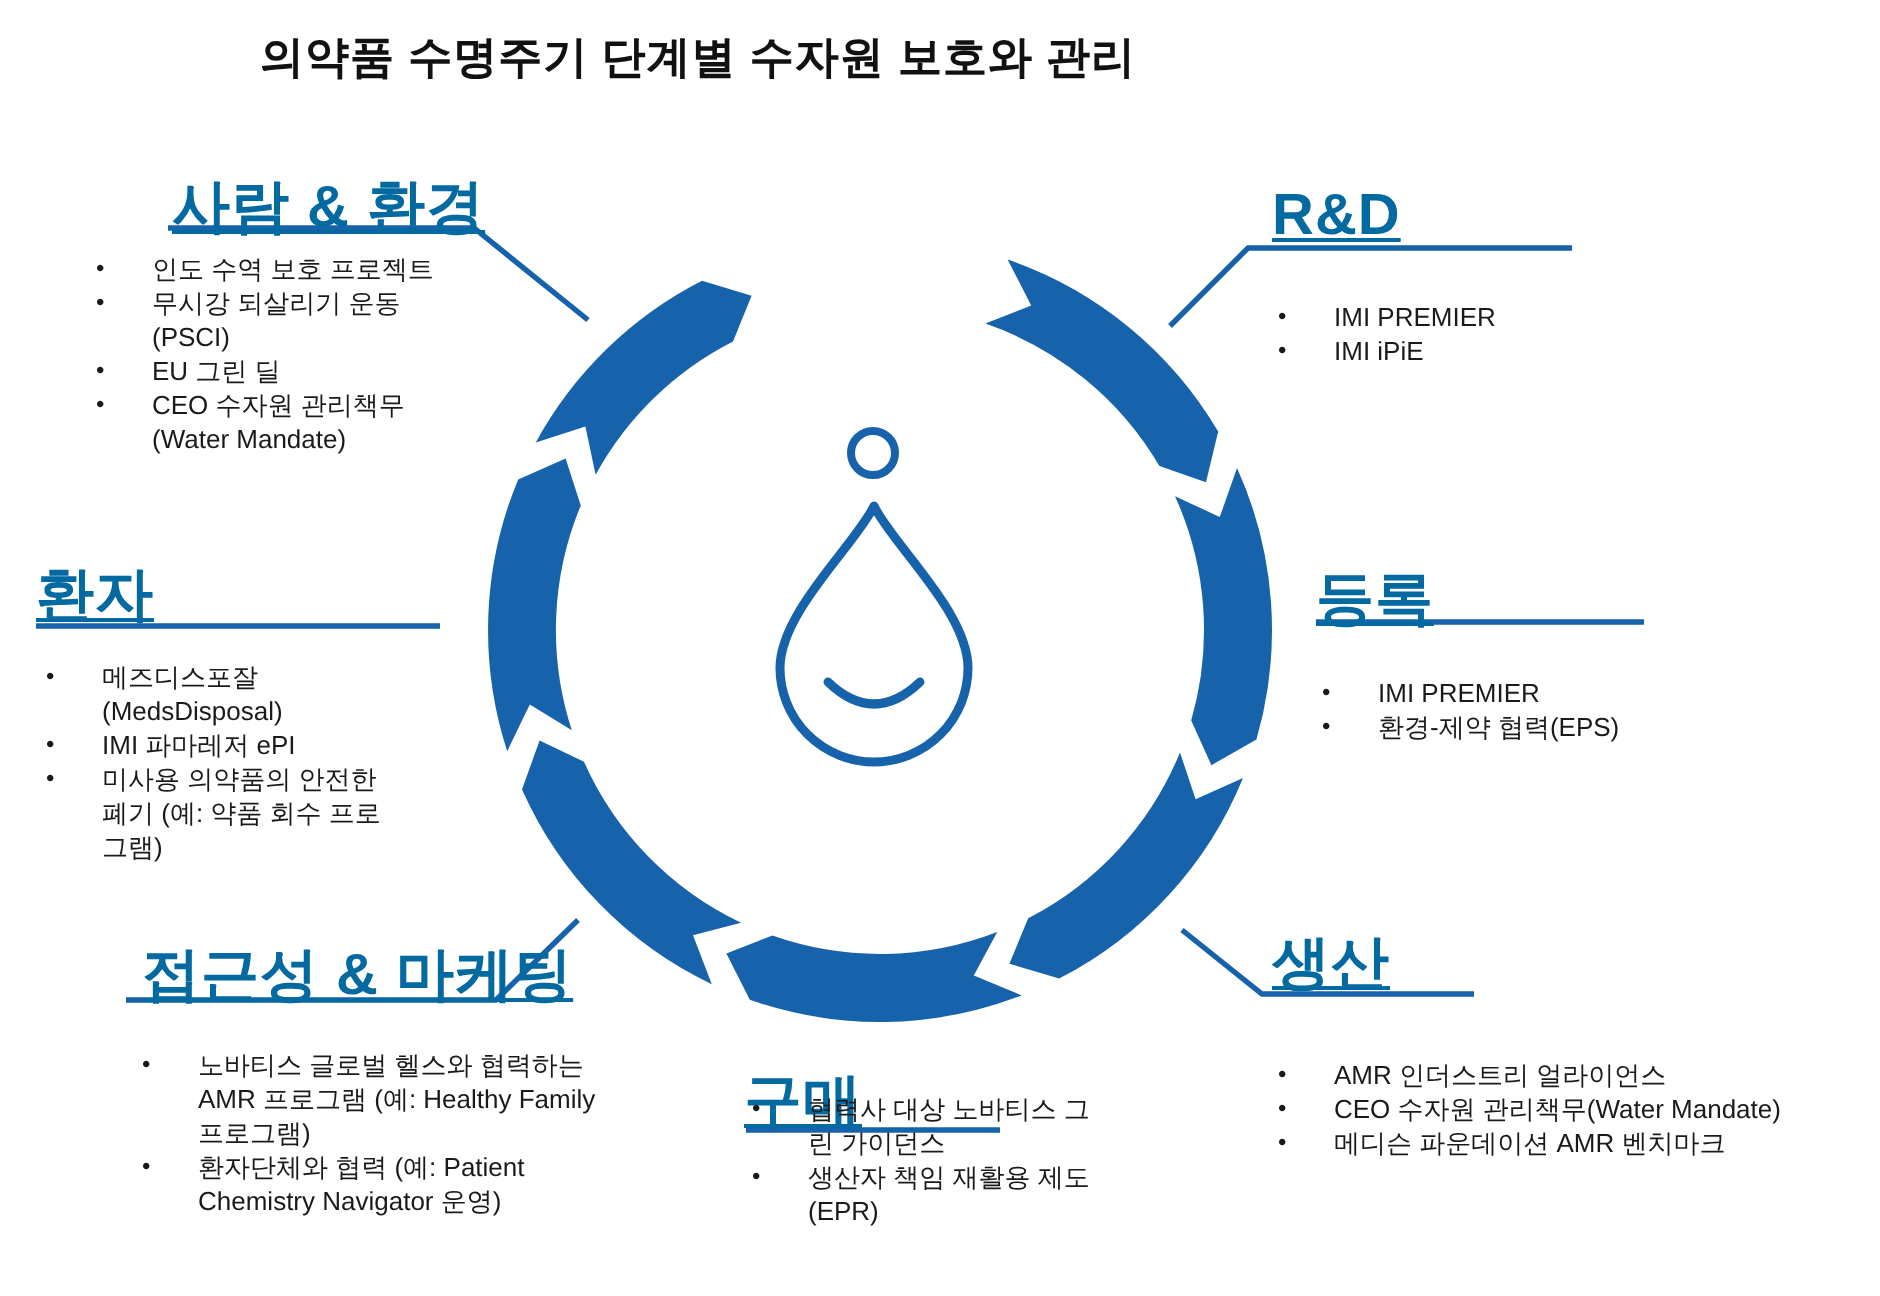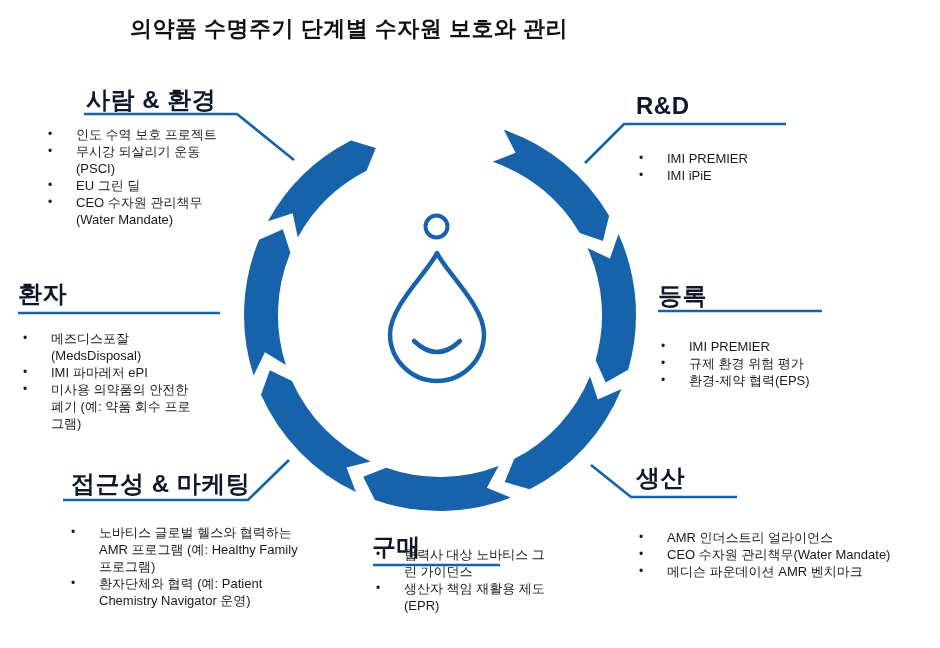--- a/index.html
+++ b/index.html
@@ -1,22 +1,22 @@
 <!DOCTYPE html>
 <html><head>
 <meta charset="utf-8">
 <style>
   html,body{margin:0;padding:0;background:#fff;}
   .canvas{position:relative;width:940px;height:648px;background:#ffffff;overflow:hidden;
           font-family:"Liberation Sans",sans-serif;color:#1a1a1a;}
   svg.layer{position:absolute;left:0;top:0;width:940px;height:648px;}
   .title{position:absolute;left:130px;top:14px;width:610px;
          font-size:22px;font-weight:bold;color:#111;letter-spacing:0.5px;}
-  .sec-heading{position:absolute;font-size:24px;font-weight:bold;color:#0f172a;
-               letter-spacing:0.5px;white-space:nowrap;}
+  .sec-heading{position:absolute;font-size:29px;font-weight:bold;color:#0369a1;
+               letter-spacing:0.5px;white-space:nowrap;text-decoration:underline;}
   .blist{position:absolute;margin:0;padding:0;list-style:none;font-size:13px;line-height:17px;}
   .blist li{position:relative;padding-left:30px;margin:0;}
   .blist li::before{content:"\2022";position:absolute;left:2px;top:0;font-size:12px;color:#1a1a1a;}
   .blist .itx{white-space:pre-line;}
   
   #h-people{left:86px;top:84px;}
   #h-rnd{left:636px;top:92px;}
   #h-patient{left:18px;top:278px;}
   #h-registration{left:658px;top:280px;}
   #h-access{left:71px;top:468px;}
@@ -89,21 +89,20 @@
 (MedsDisposal)</span></li>
     <li><span class="itx">IMI 파마레저 ePI</span></li>
     <li><span class="itx">미사용 의약품의 안전한
 폐기 (예: 약품 회수 프로
 그램)</span></li>
   </ul>
 
   <div class="sec-heading" id="h-registration">등록</div>
   <ul class="blist" id="l-registration">
     <li><span class="itx">IMI PREMIER</span></li>
-    <li><span class="itx">규제 환경 위험 평가</span></li>
     <li><span class="itx">환경-제약 협력(EPS)</span></li>
   </ul>
 
   <div class="sec-heading" id="h-access">접근성 &amp; 마케팅</div>
   <ul class="blist" id="l-access">
     <li><span class="itx">노바티스 글로벌 헬스와 협력하는
 AMR 프로그램 (예: Healthy Family
 프로그램)</span></li>
     <li><span class="itx">환자단체와 협력 (예: Patient
 Chemistry Navigator 운영)</span></li>

